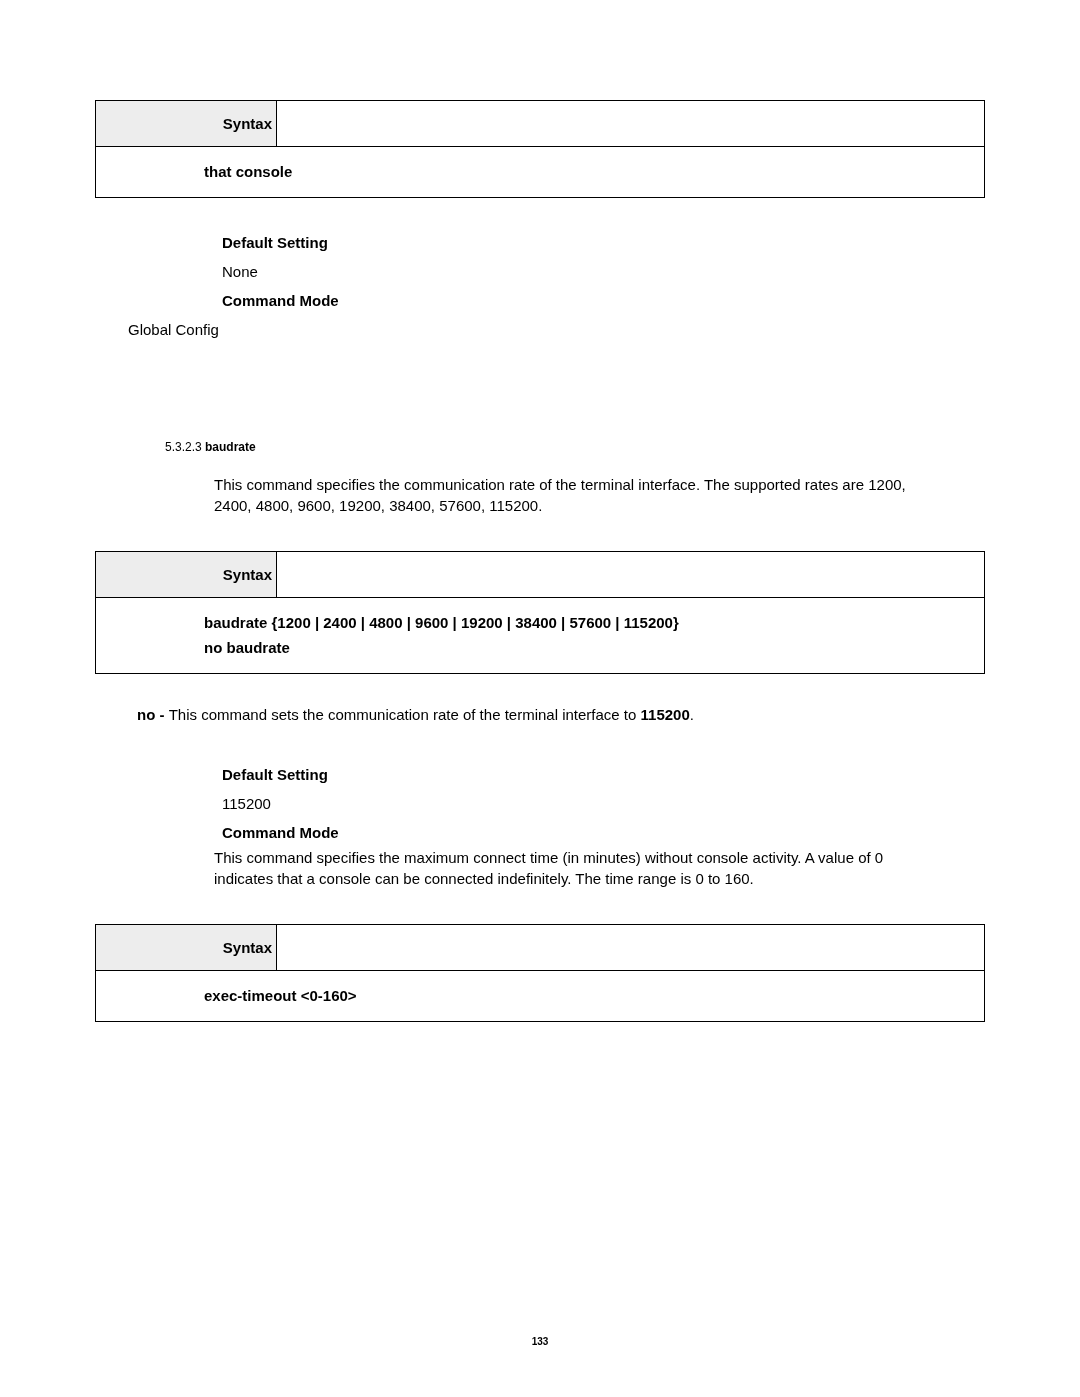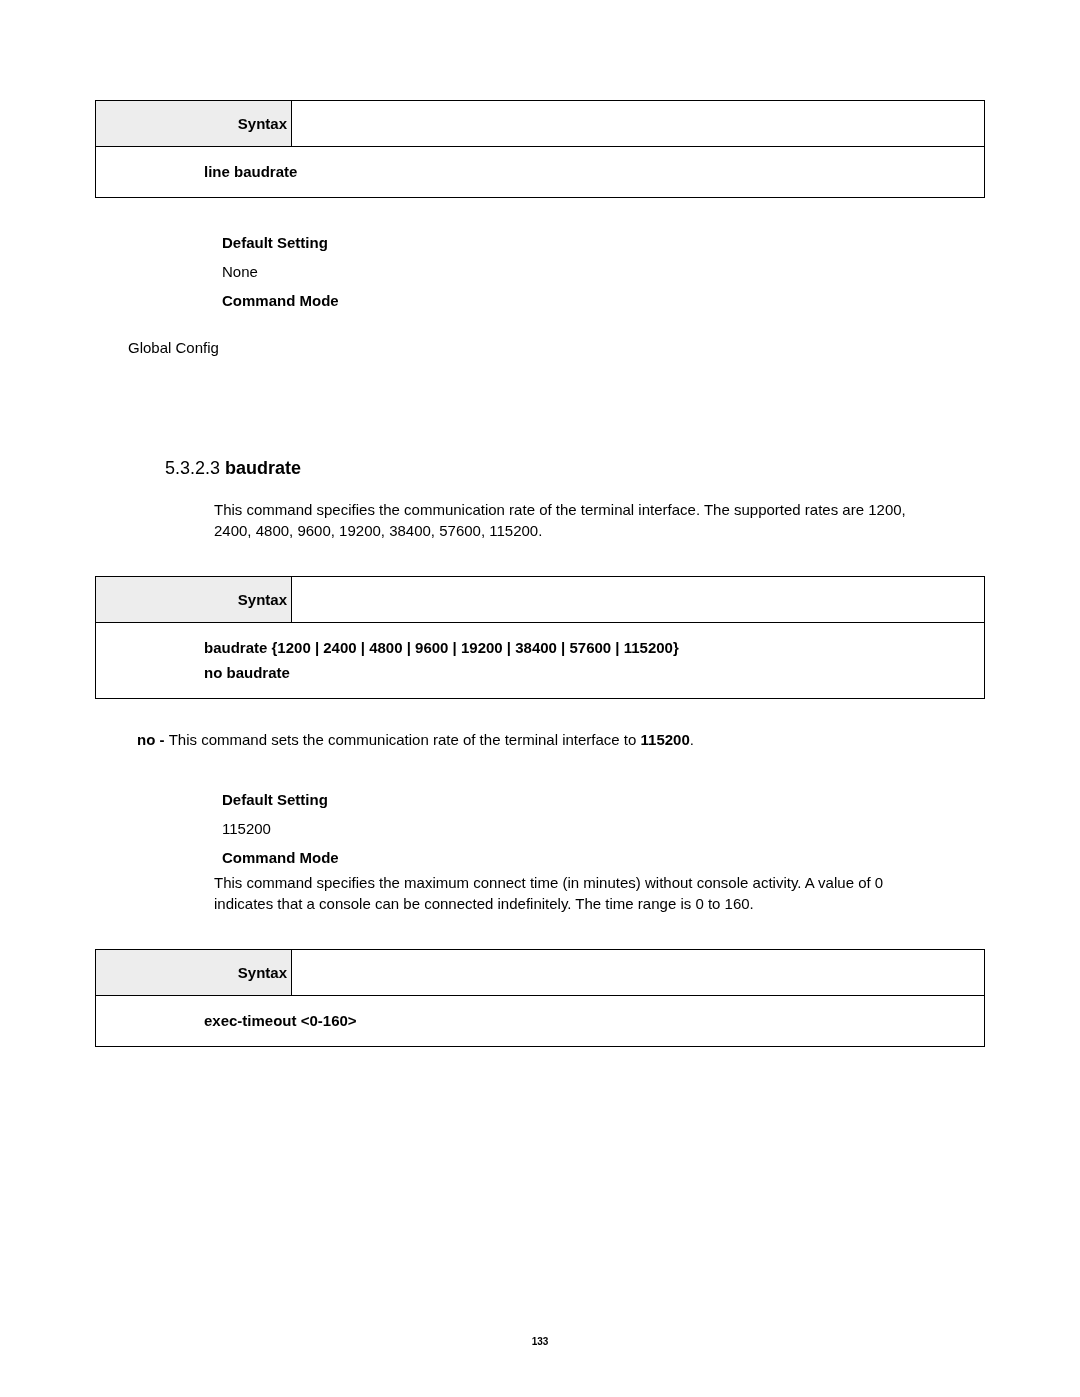--- a/index.html
+++ b/index.html
@@ -20,21 +20,21 @@
     border: 1px solid #000;
     margin-bottom: 30px;
   }
   .syntax-header {
     border-bottom: 1px solid #000;
     display: flex;
   }
   .syntax-label-cell {
     background: #ededed;
     border-right: 1px solid #000;
-    width: 196px;
+    width: 181px;
     height: 45px;
     display: flex;
     align-items: center;
     justify-content: flex-end;
     padding-right: 4px;
     box-sizing: border-box;
     font-weight: bold;
   }
   .syntax-body {
     padding: 12px 0 12px 108px;
@@ -43,28 +43,28 @@
   }
   .indent-block {
     margin-left: 127px;
     line-height: 1.95;
   }
   .dl-label {
     font-weight: bold;
   }
   .flush-left {
     margin-left: 33px;
-    margin-top: 18px;
+    margin-top: 0;
     line-height: 1.95;
   }
   .section-heading {
     margin-left: 70px;
     margin-top: 95px;
     margin-bottom: 20px;
-    font-size: 18px;
+    font-size: 12px;
   }
   .section-heading .num {
     font-weight: normal;
   }
   .section-heading .title {
     font-weight: bold;
   }
   .section-desc {
     margin-left: 119px;
     margin-right: 40px;
@@ -95,21 +95,21 @@
 </style>
 </head>
 <body>
 
 <div class="page">
 
   <div class="syntax-box">
     <div class="syntax-header">
       <div class="syntax-label-cell">Syntax</div>
     </div>
-    <div class="syntax-body">line baudrate</div>
+    <div class="syntax-body">that console</div>
   </div>
 
   <div class="indent-block">
     <div class="dl-label">Default Setting</div>
     <div>None</div>
     <div class="dl-label">Command Mode</div>
   </div>
   <div class="flush-left">Global Config</div>
 
   <div class="section-heading">

